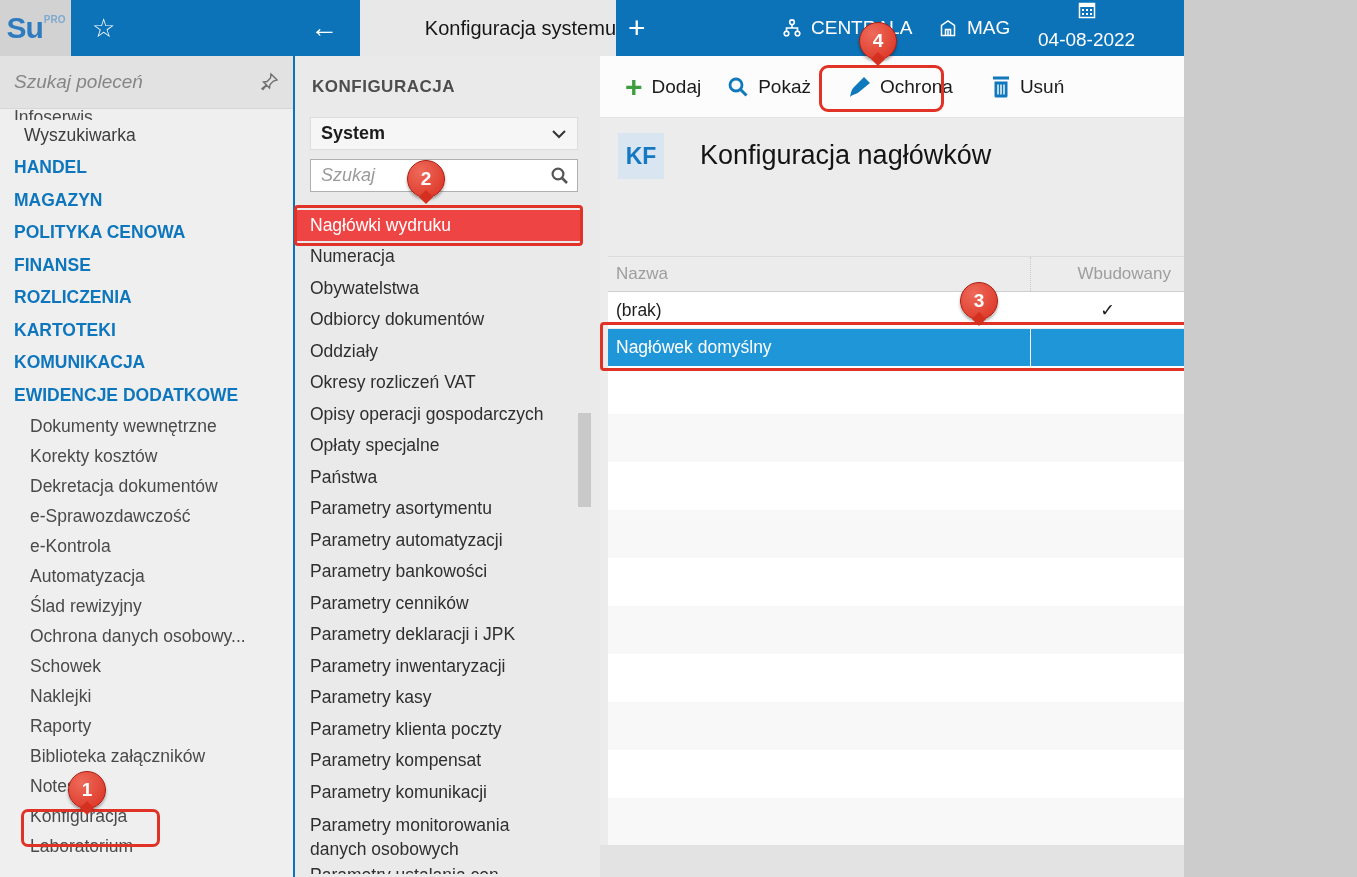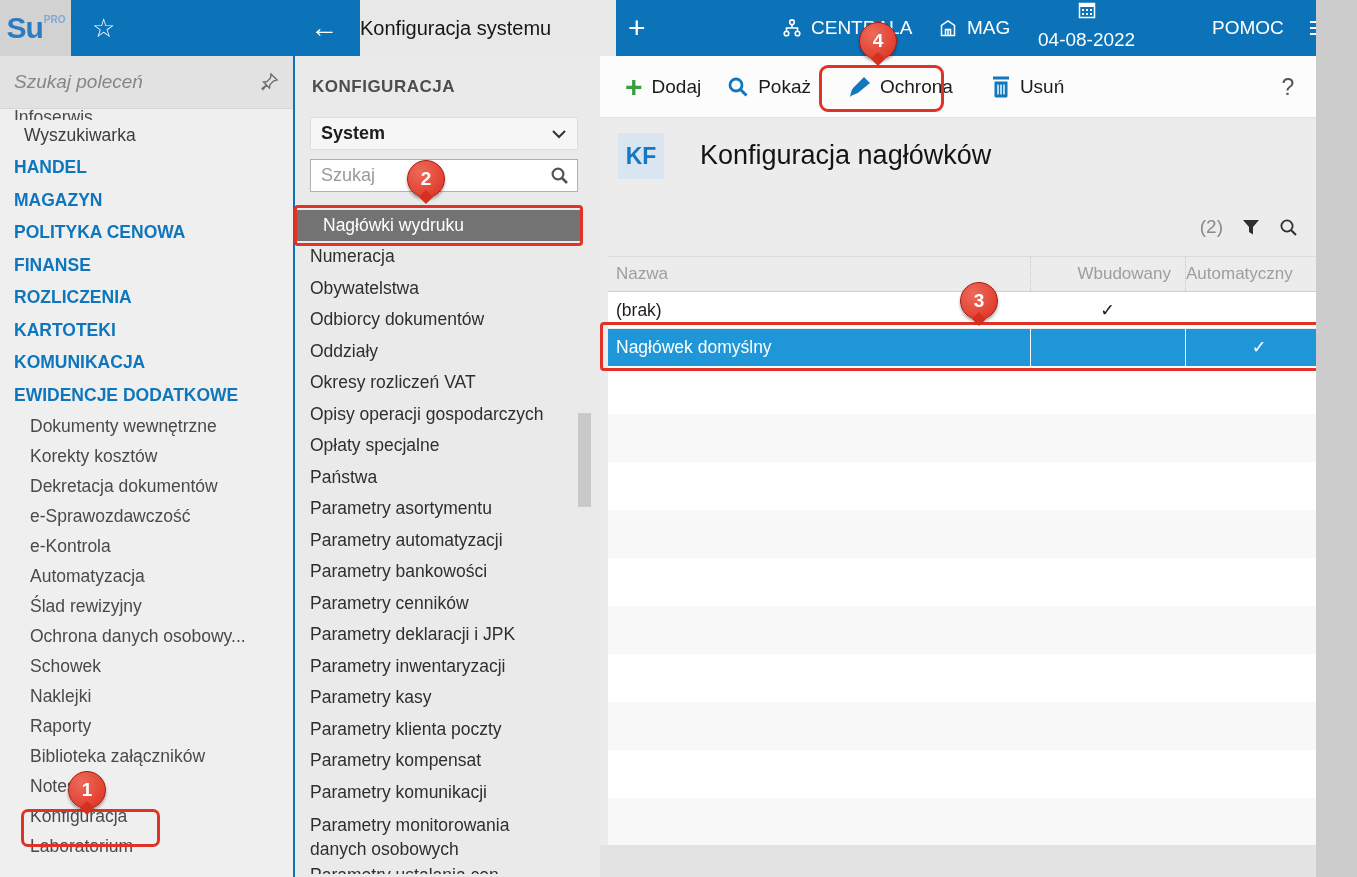--- a/index.html
+++ b/index.html
@@ -1,29 +1,29 @@
 <!DOCTYPE html>
 <html><head>
 <meta charset="utf-8">
 <style>
   html,body{margin:0;padding:0;background:#ccc;}
-  .app{position:relative;width:1316px;height:877px;overflow:hidden;
+  .app{position:relative;width:1184px;height:877px;overflow:hidden;
        font-family:"Liberation Sans",sans-serif;background:#ececec;
        -webkit-font-smoothing:antialiased;}
   .abs{position:absolute;}
 
   
   .topbar{position:absolute;left:0;top:0;width:1357px;height:56px;background:#0c73b8;color:#fff;}
   .logo{position:absolute;left:0;top:0;width:71px;height:56px;background:#d2d2d2;
         display:flex;align-items:center;justify-content:center;color:#2e7bbf;}
   .logo .su{font-size:30px;font-weight:bold;letter-spacing:-1px;}
   .logo .pro{font-size:10px;font-weight:bold;color:#7fa9cf;vertical-align:top;position:relative;top:-9px;left:1px;}
   .tb-ic{position:absolute;top:0;height:56px;display:flex;align-items:center;font-size:26px;color:#fff;}
   .tab-active{position:absolute;left:360px;top:0;width:256px;height:56px;background:#e8e8e8;
-        color:#161616;display:flex;align-items:center;justify-content:flex-start;font-size:20px;}
+        color:#161616;display:flex;align-items:center;justify-content:flex-end;font-size:20px;}
   .tb-grp{position:absolute;top:0;height:56px;display:flex;align-items:center;gap:9px;font-size:19px;color:#fff;}
   .burger{display:flex;flex-direction:column;gap:4px;}
   .burger i{display:block;width:20px;height:2px;background:#fff;}
 
   
   .sidebar{position:absolute;left:0;top:56px;width:293px;height:821px;background:#efefef;overflow:hidden;}
   .sb-search{position:absolute;left:0;top:0;width:293px;height:52px;background:#e2e2e2;
      border-bottom:1px solid #d6d6d6;display:flex;align-items:center;}
   .sb-search .ph{font-style:italic;color:#868686;font-size:19px;margin-left:14px;flex:1;}
   .sb-list{position:absolute;left:0;top:52px;width:293px;}
@@ -36,23 +36,23 @@
 
   
   .panel{position:absolute;left:293px;top:56px;width:307px;height:821px;background:#eaeaea;
      border-left:2px solid #0c73b8;box-sizing:border-box;overflow:hidden;}
   .p-title{position:absolute;left:17px;top:21px;font-size:17px;font-weight:bold;color:#4d4d4d;letter-spacing:.5px;}
   .p-select{position:absolute;left:15px;top:61px;width:268px;height:33px;background:#f6f6f6;
      border:1px solid #ddd;box-sizing:border-box;display:flex;align-items:center;}
   .p-select span{font-size:18px;font-weight:bold;color:#1c1c1c;margin-left:10px;flex:1;}
   .p-search{position:absolute;left:15px;top:103px;width:268px;height:33px;background:#fff;
      border:1px solid #b0b0b0;box-sizing:border-box;display:flex;align-items:center;}
-  .p-search .ph{color:#9a9a9a;font-size:18px;margin-left:10px;flex:1;}
-  .p-sel-row{position:absolute;left:2px;top:154px;width:283px;height:31px;background:#737373;
-     color:#fff;font-size:17.5px;line-height:31px;padding-left:26px;box-sizing:border-box;}
+  .p-search .ph{font-style:italic;color:#9a9a9a;font-size:18px;margin-left:10px;flex:1;}
+  .p-sel-row{position:absolute;left:2px;top:154px;width:283px;height:31px;background:#ef4444;
+     color:#fff;font-size:17.5px;line-height:31px;padding-left:13px;box-sizing:border-box;}
   .p-list{position:absolute;left:2px;top:185px;width:283px;}
   .p-list .row{height:31.5px;line-height:31.5px;padding-left:13px;font-size:17.5px;color:#2f2f2f;}
   .p-list .two{height:52px;line-height:24px;padding-top:5px;box-sizing:border-box;max-width:245px;}
   .p-list .clip{height:14px;overflow:hidden;line-height:30px;padding-left:13px;font-size:17.5px;color:#2f2f2f;}
   .p-thumb{position:absolute;left:283px;top:357px;width:13px;height:94px;background:#c9c9c9;}
   .scr{color:#9a9a9a;}
 
   
   .toolbar{position:absolute;left:600px;top:56px;width:757px;height:62px;background:#fcfcfc;
      border-bottom:1px solid #e3e3e3;box-sizing:border-box;display:flex;align-items:center;}

